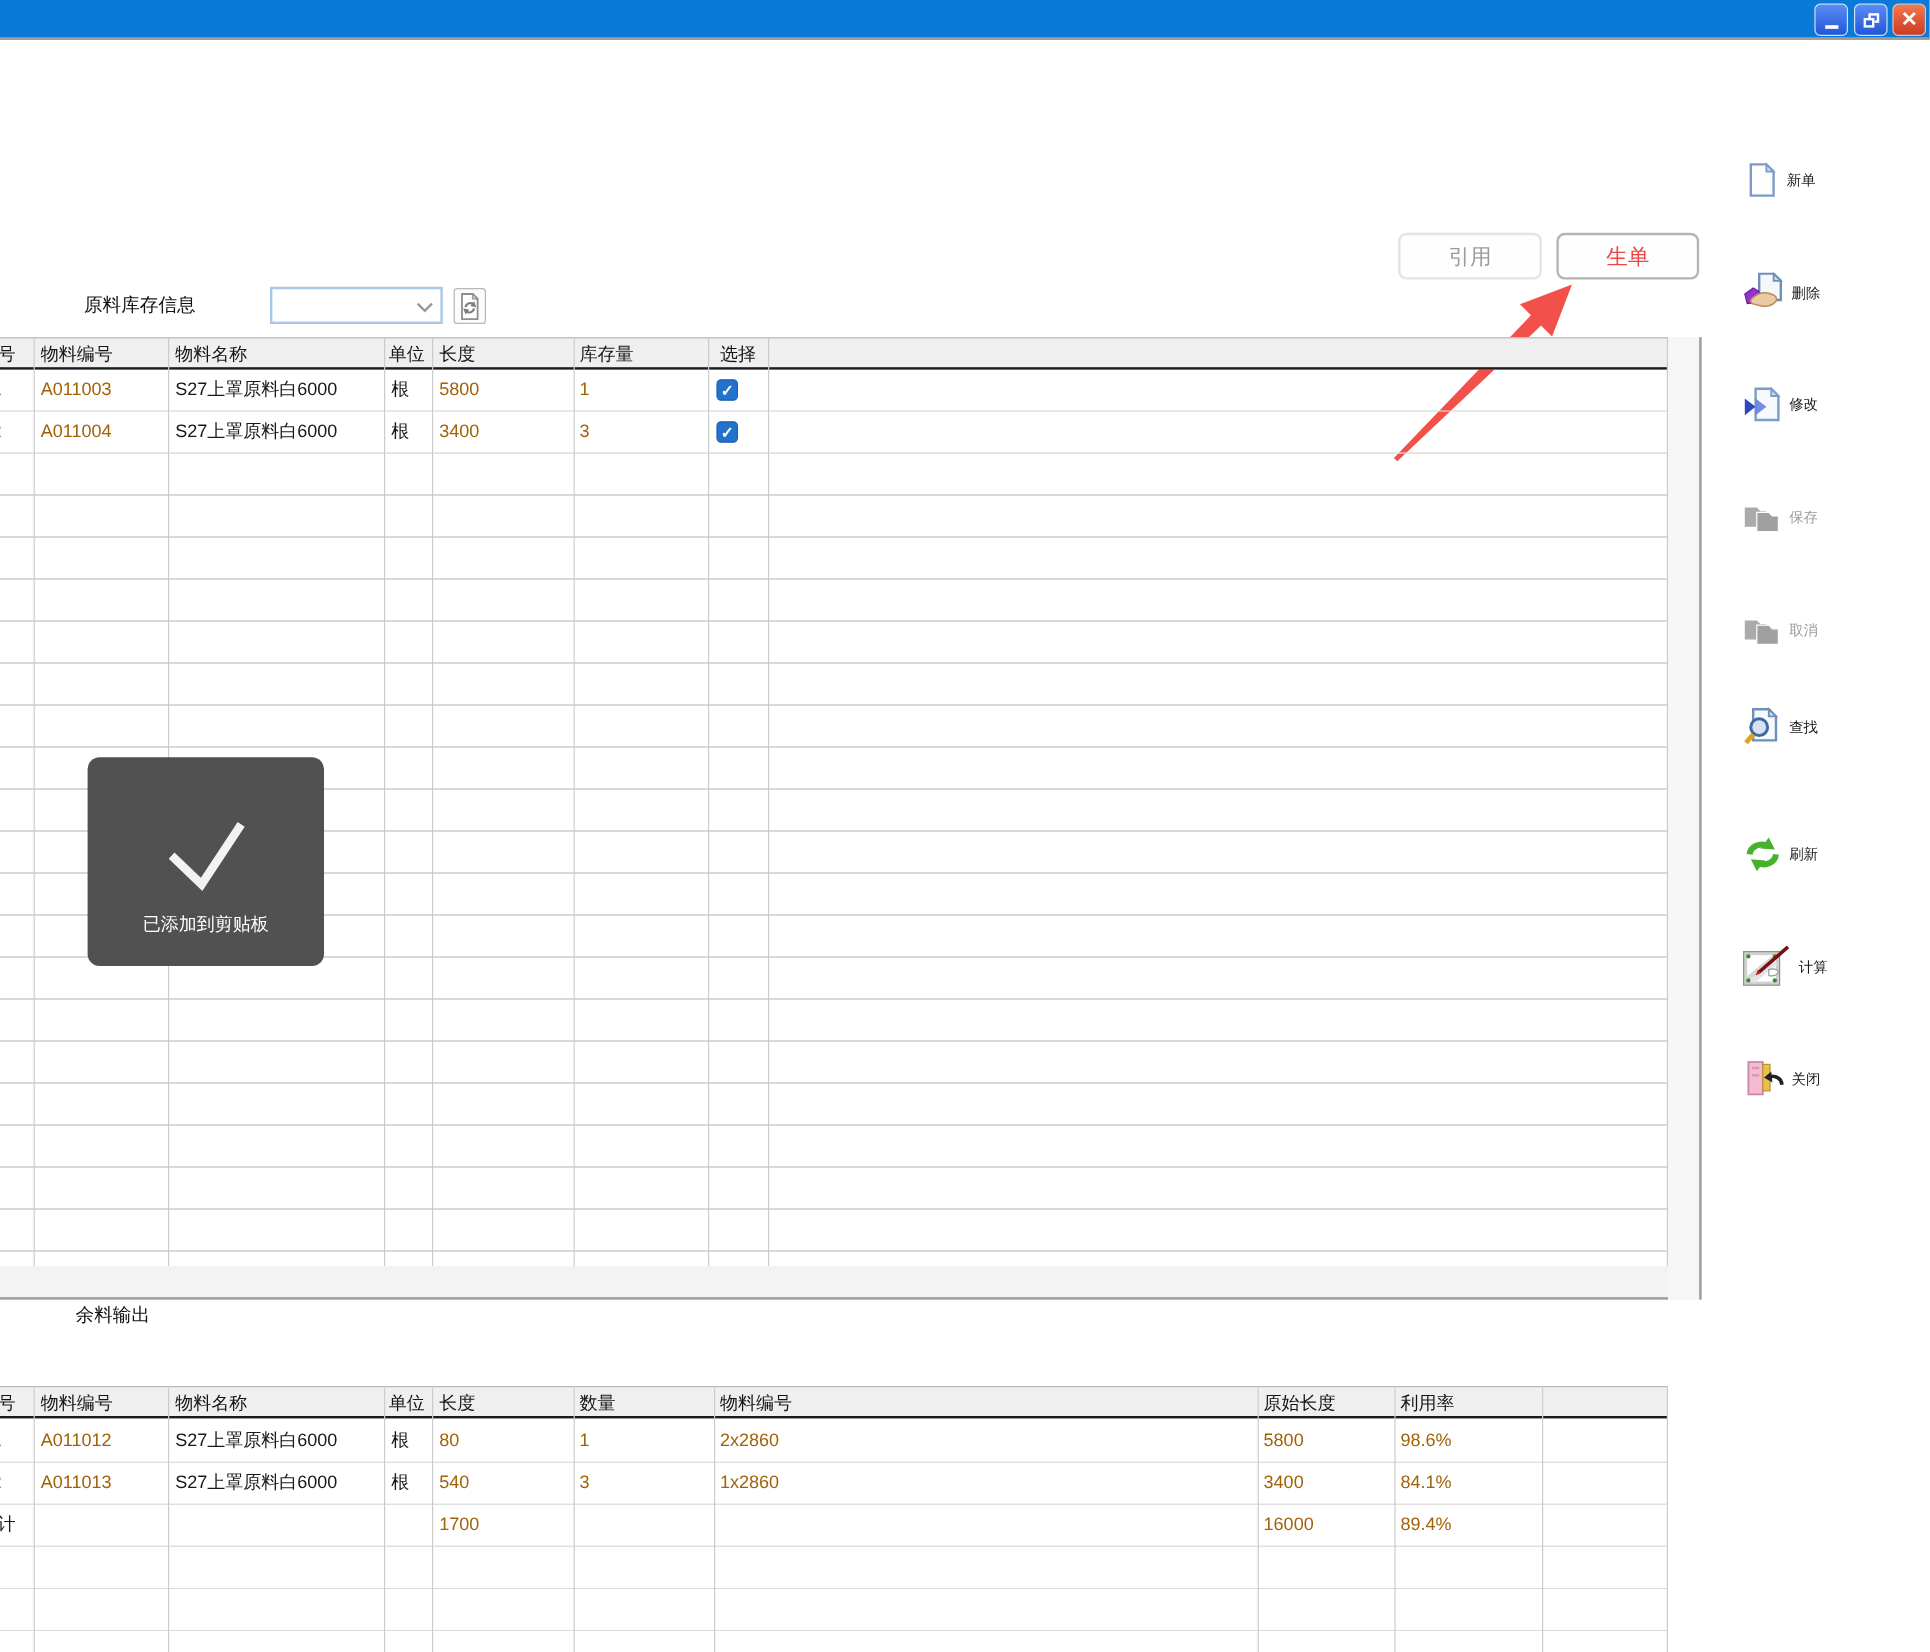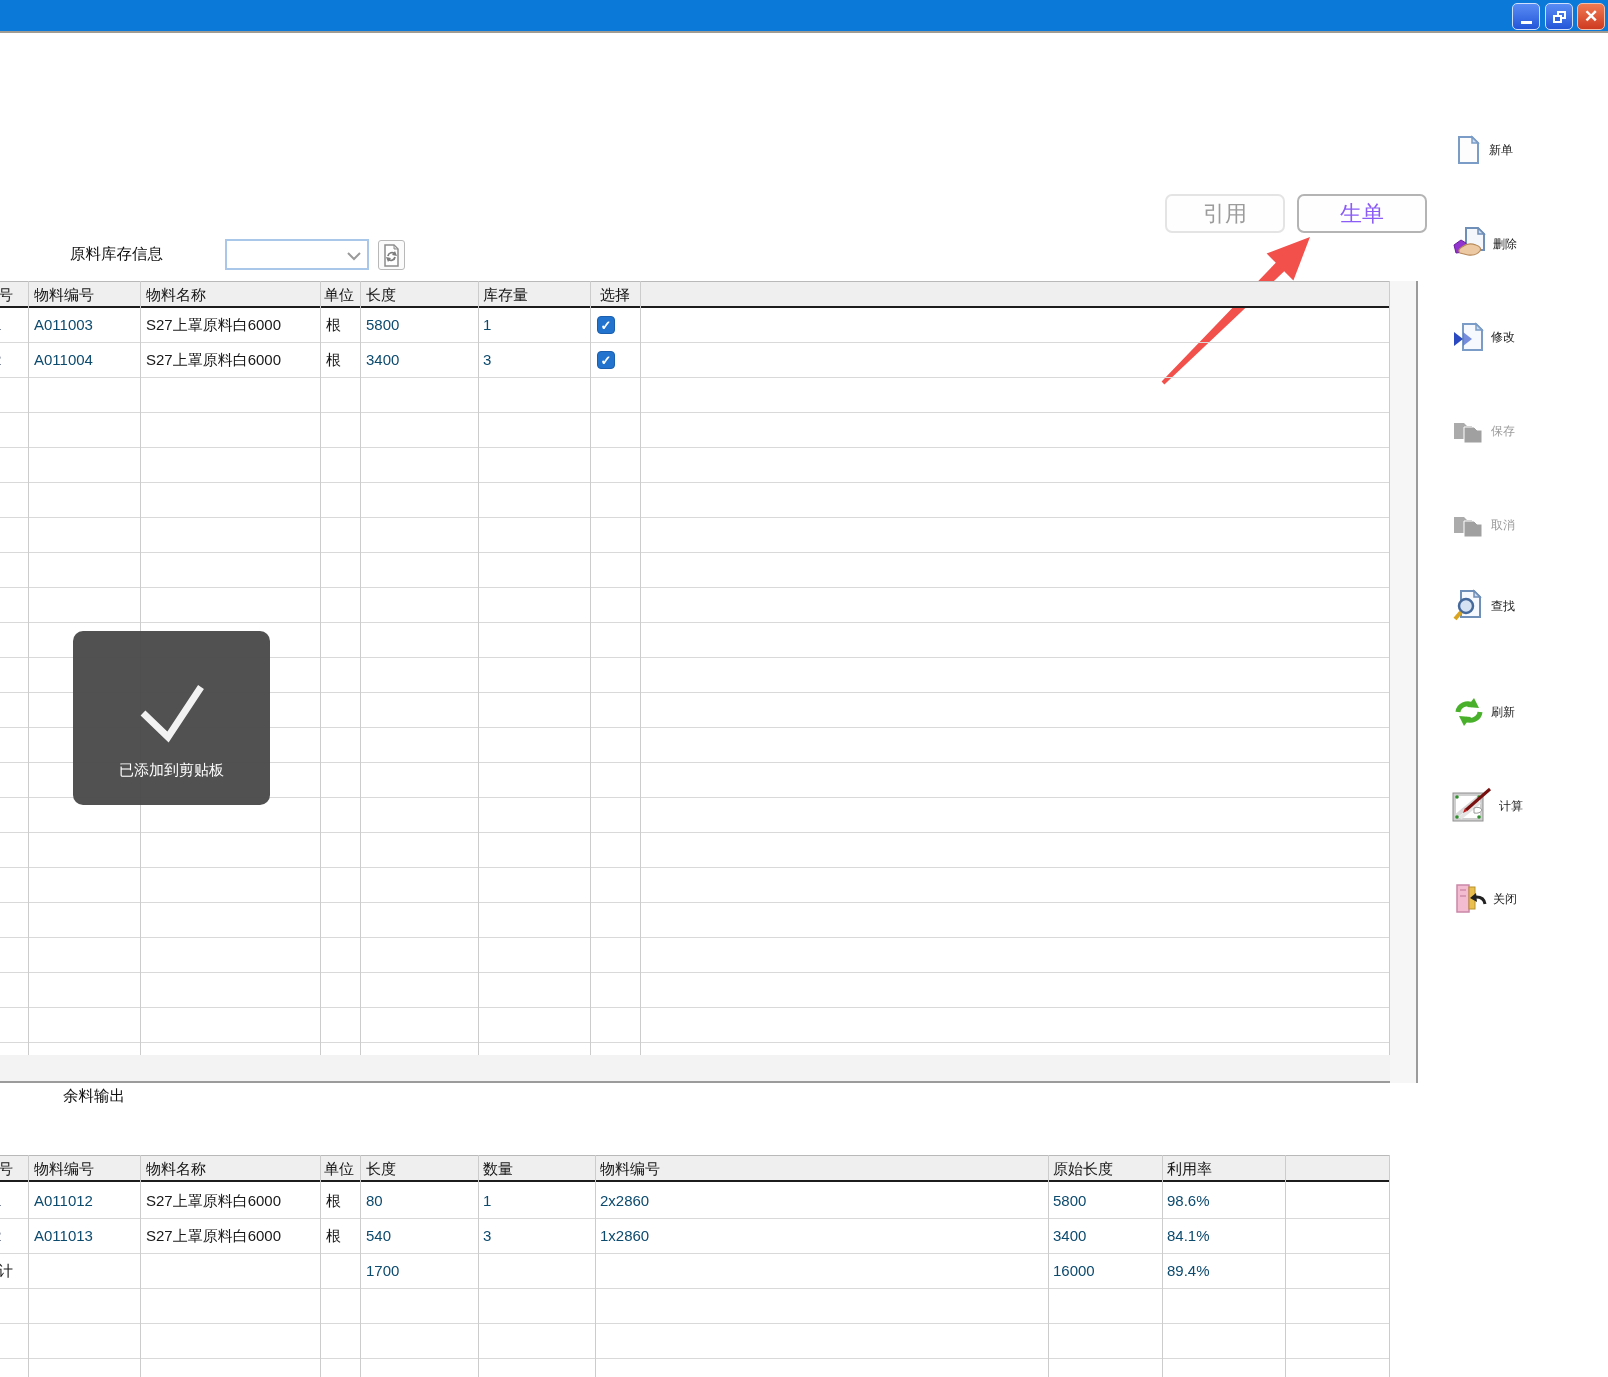--- a/index.html
+++ b/index.html
@@ -14,41 +14,41 @@
   .winbtn.blue { background:linear-gradient(#5a8cf4,#2356d8); }
   .winbtn.red  { background:linear-gradient(#f07a52,#ce3a20); border-color:#f4c0ae; }
   .min-glyph { width:11px; height:3px; background:#fff; margin-top:12px; }
   .restore-glyph { position:relative; width:13px; height:12px; }
   .restore-glyph .r1 { position:absolute; right:0; top:0; width:9px; height:8px; border:2px solid #fff; }
   .restore-glyph .r2 { position:absolute; left:0; bottom:0; width:9px; height:8px; border:2px solid #fff; background:#2d62e0; }
   .close-glyph { color:#fff; font-size:17px; font-weight:bold; line-height:1; }
 
   
   .pill-btn { position:absolute; top:194px; height:39px; border-radius:7px; background:#fefefe;
-              display:flex; align-items:center; justify-content:center; font-size:22px; }
+              display:flex; align-items:center; justify-content:center; font-size:18px; }
   .btn-ref { left:1165px; width:120px; border:2px solid #e4e4e4; color:#9b9b9b; }
-  .btn-gen { left:1297px; width:130px; border:2px solid #b4b4b4; color:#8b5cf6; }
+  .btn-gen { left:1297px; width:119px; border:2px solid #b4b4b4; color:#ef4444; }
 
   
   .section-label { position:absolute; font-size:15.5px; color:#111; }
   .combo { position:absolute; left:225px; top:239px; width:144px; height:31px;
            border:2px solid #a9c7e8; background:#fff; }
   .combo svg { position:absolute; right:6px; top:11px; }
   .mini-refresh { position:absolute; left:378px; top:240px; width:27px; height:30px;
                   border:1px solid #b8b8b8; border-radius:3px; background:#fbfbfb;
                   display:flex; align-items:center; justify-content:center; }
 
   
   .grid-table { position:absolute; left:0; }
   .thead { position:absolute; left:0; top:0; height:27px; background:#efefef;
            border-top:1px solid #b9b9b9; border-bottom:2px solid #1c1c1c; }
   .hcell, .dcell { position:absolute; font-size:15px; white-space:nowrap; }
   .hcell { top:4px; color:#151515; }
   .drow { position:absolute; left:0; height:35px; border-bottom:1px solid #d9d9d9; }
-  .dcell { top:0; line-height:34px; color:#0c4a6e; }
+  .dcell { top:0; line-height:34px; color:#a16207; }
   .dcell.cn { color:#181818; }
   .vline { position:absolute; top:0; width:1px; background:#cccccc; }
   .empty-rows { position:absolute; left:0; background:
       repeating-linear-gradient(to bottom, transparent 0 34px, #d9d9d9 34px 35px); }
   .hstrip { position:absolute; left:0; background:#f3f3f3; border-bottom:2px solid #9b9b9b; }
   .vstrip { position:absolute; background:#f6f6f6; border-right:2px solid #9b9b9b; }
   .seq-clip { position:absolute; left:-17px; }
   .seqnum-clip { position:absolute; left:-7px; color:#2e3c5c; }
 
   .checkbox { position:absolute; left:597px; top:8px; width:18px; height:18px; border-radius:4px;

